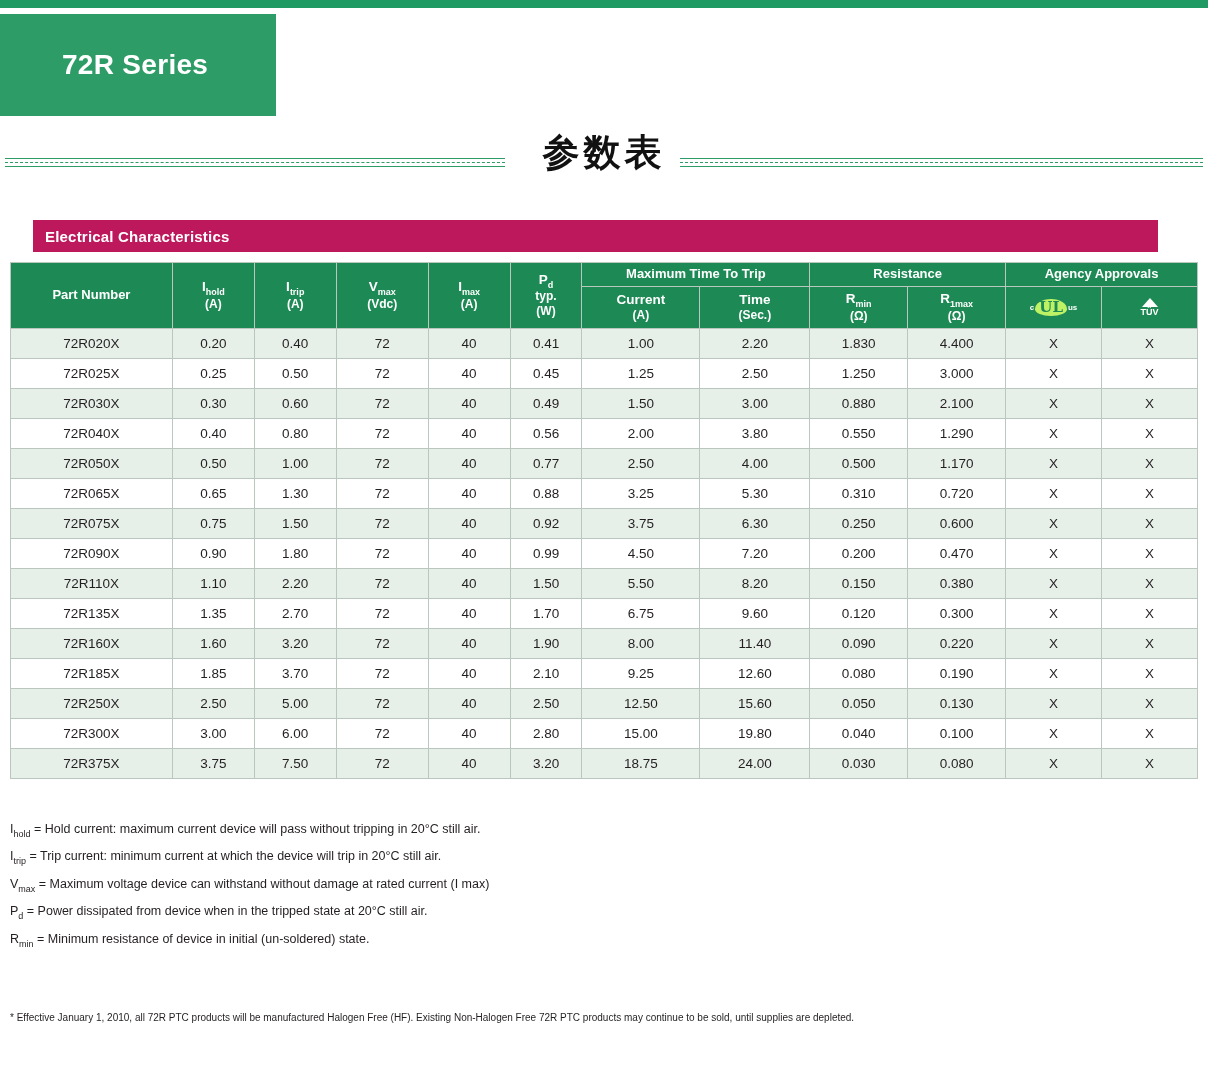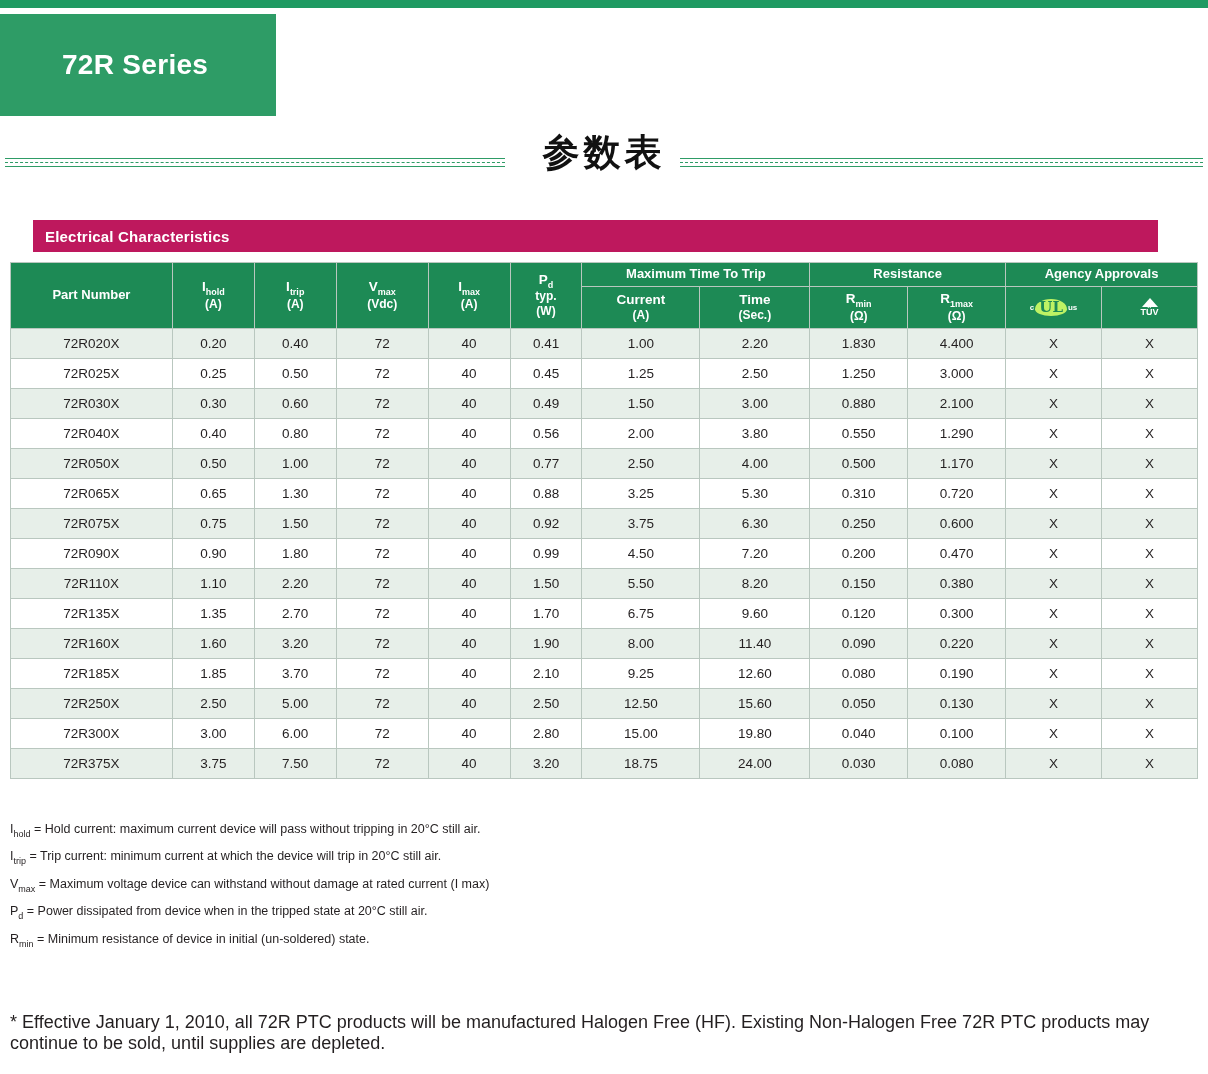--- a/index.html
+++ b/index.html
@@ -94,21 +94,21 @@
   .notes{
     position:absolute;top:820px;left:10px;width:1190px;font-size:12.5px;line-height:1.55;
   }
   .notes .col-l{position:absolute;left:0;top:0;width:600px;}
   .notes .col-r{position:absolute;left:620px;top:0;width:570px;}
   .notes p{margin:0 0 6px 0;}
   .hang{padding-left:0;text-indent:0;}
   .indent2{display:block;padding-left:48px;}
   .caution{font-weight:bold;}
   .star-note{
-    position:absolute;left:10px;top:1012px;width:1190px;font-size:18px;
+    position:absolute;left:10px;top:1012px;width:1190px;font-size:10px;
   }
 </style>
 </head>
 <body>
 
 <div class="top-bar"></div>
 
 <div class="series-box">
   <div class="series-title">72R Series</div>
 </div>

